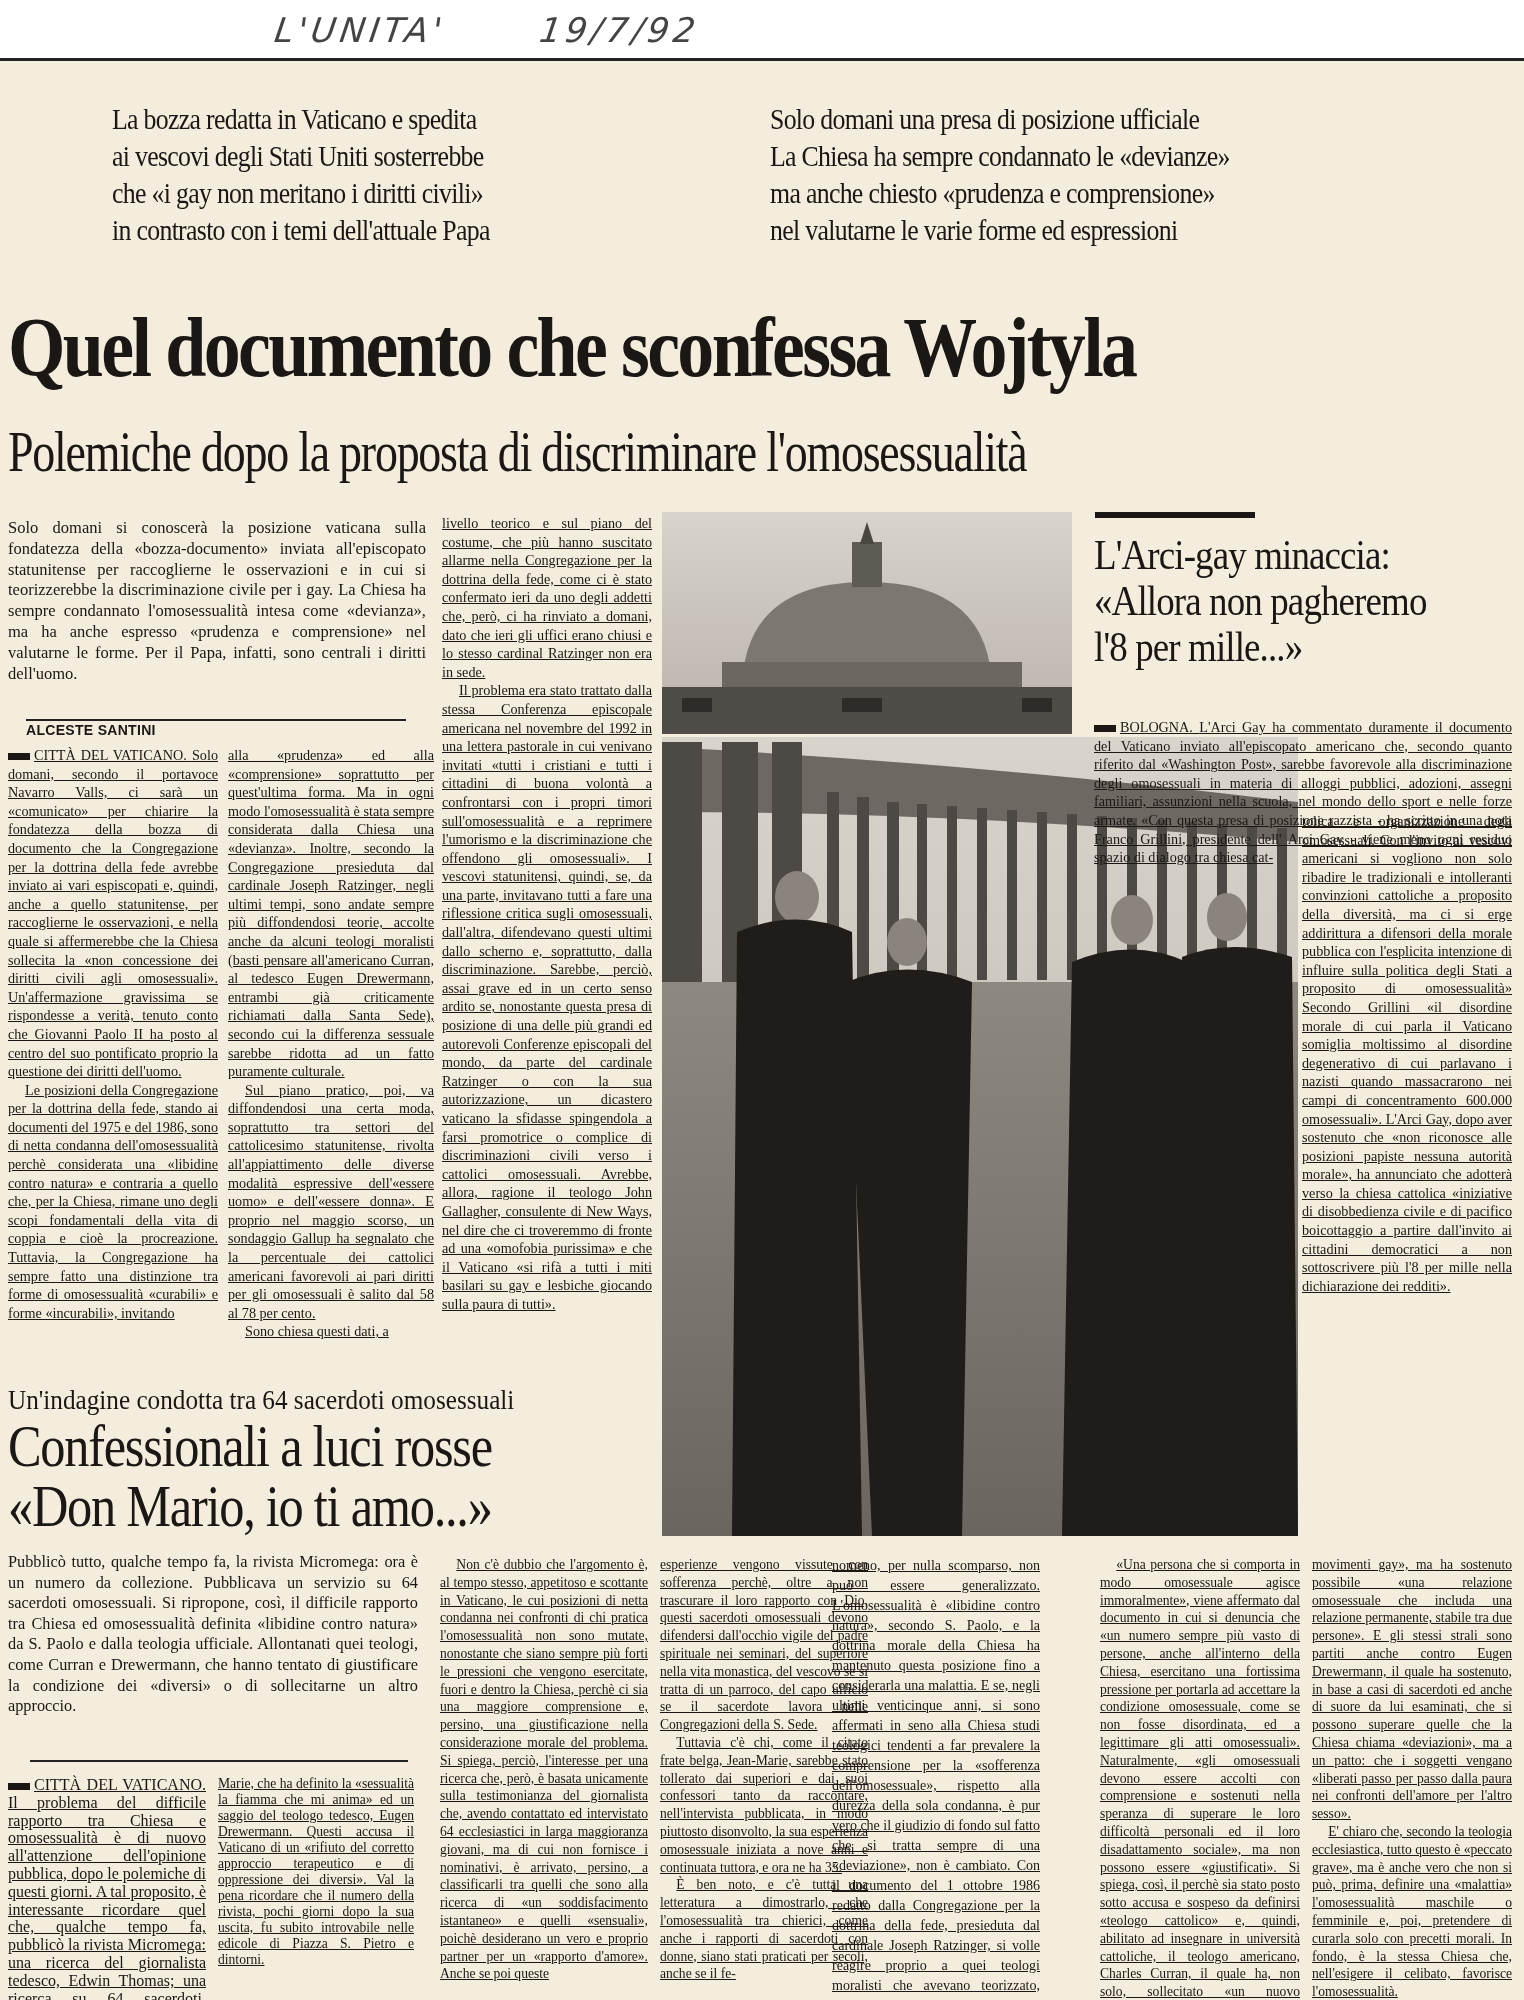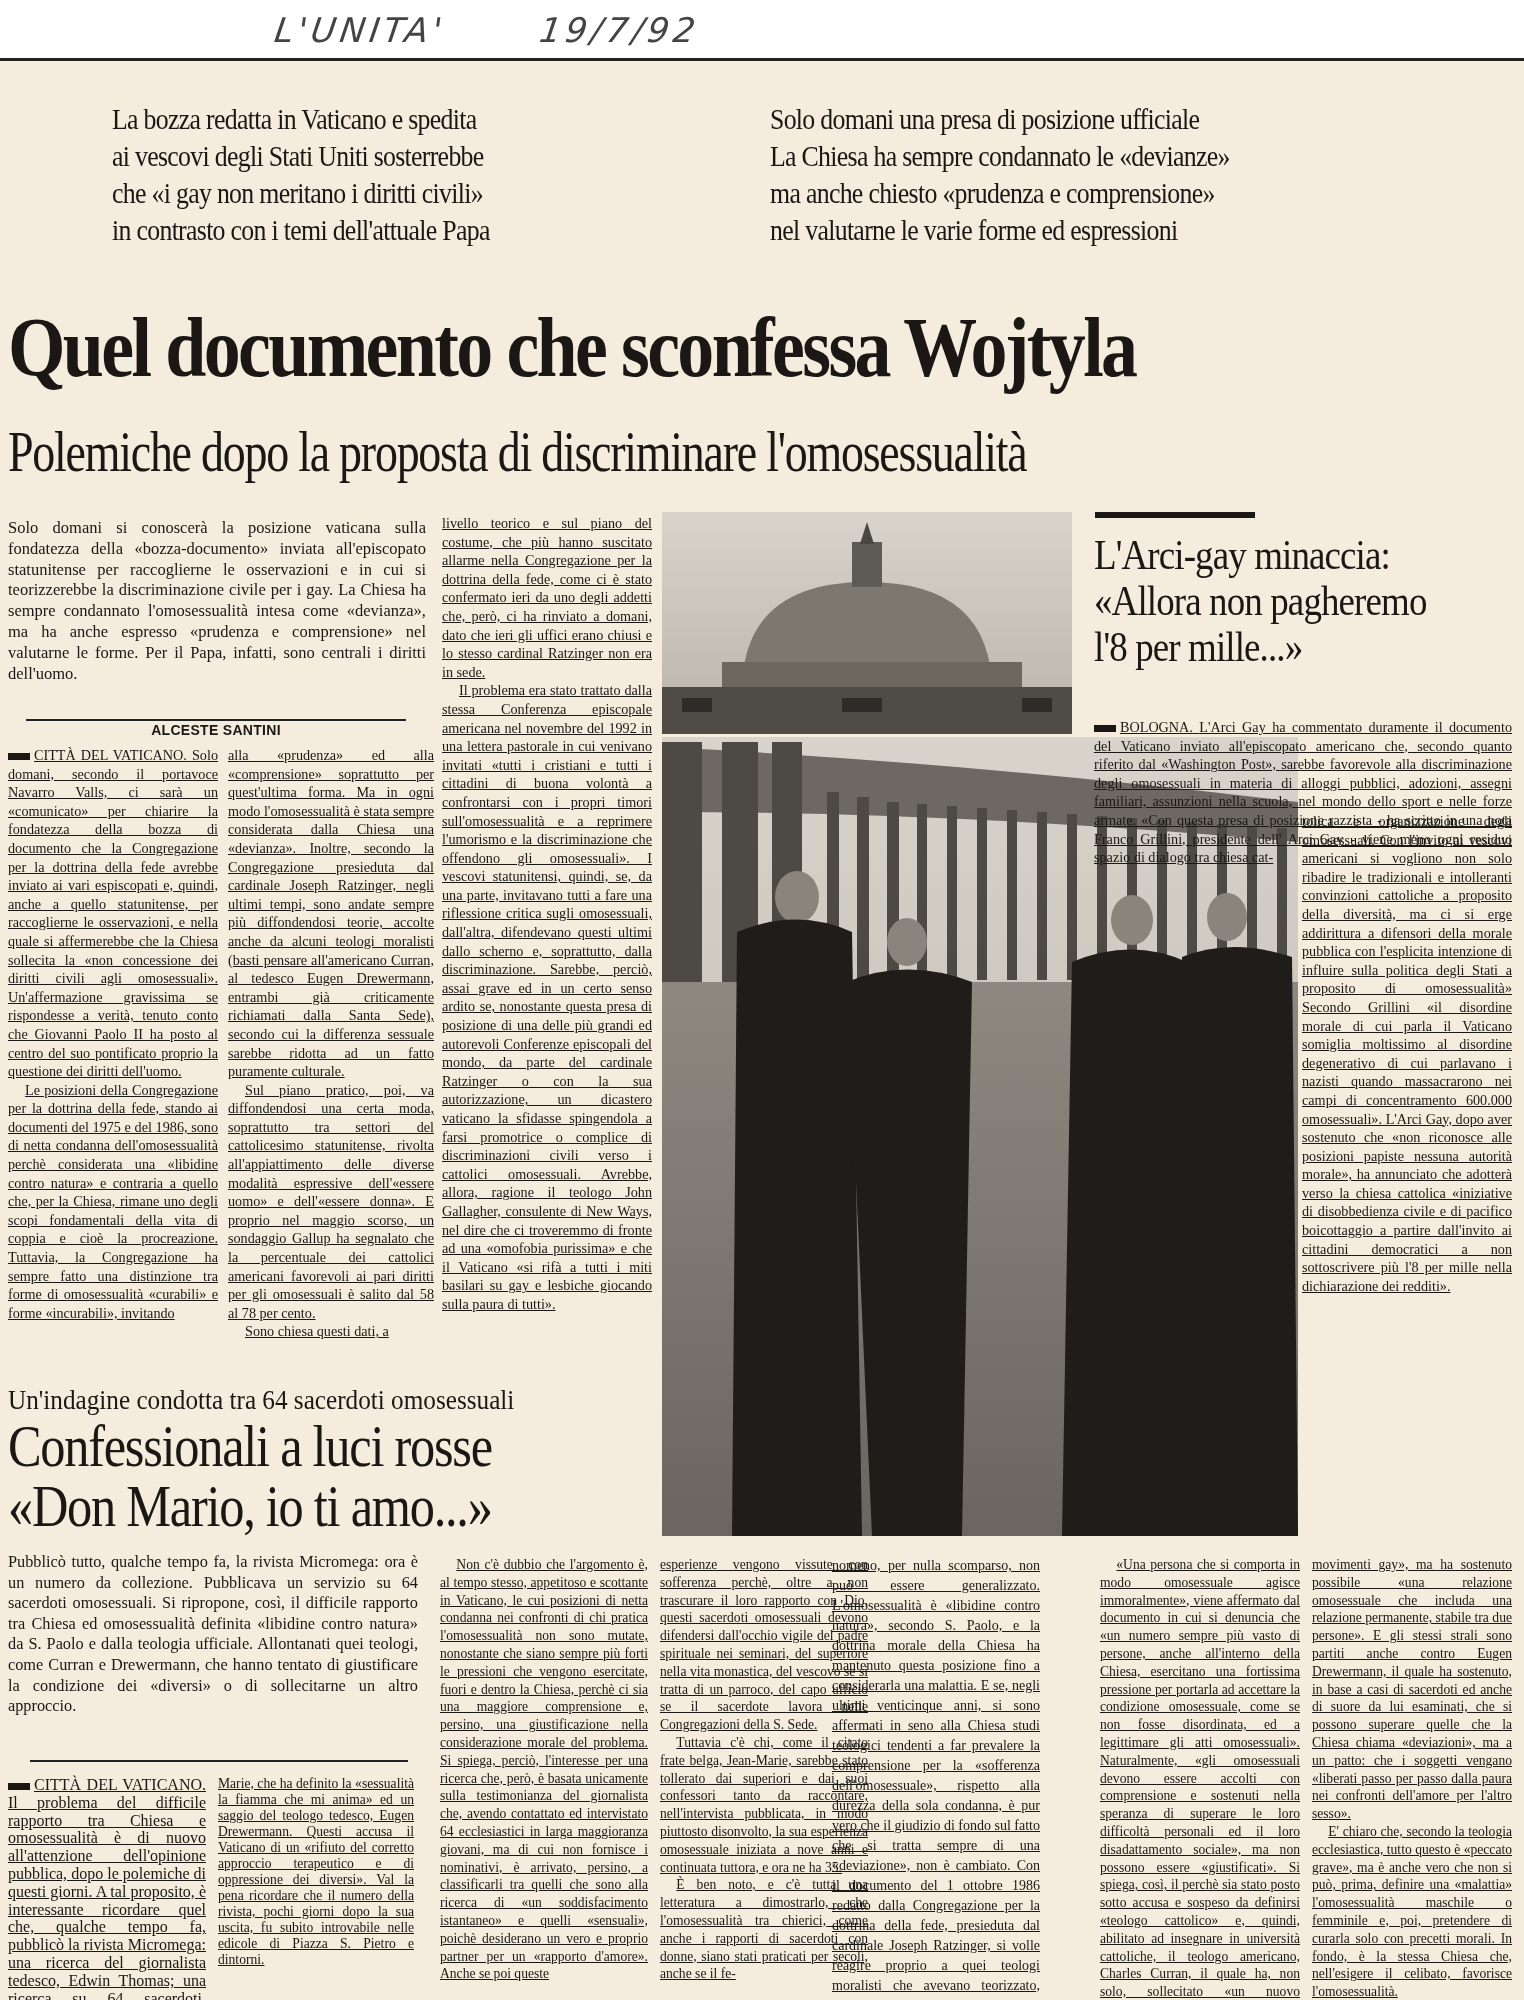--- a/index.html
+++ b/index.html
@@ -10,21 +10,21 @@
        font-weight:300;color:#444;font-size:34px;letter-spacing:4px;transform:skewX(-8deg);}
   .topline{position:absolute;left:0;top:58px;width:1524px;height:3px;background:#222;}
   .kicker{position:absolute;font-size:30px;line-height:37px;letter-spacing:-0.8px;transform:scaleX(0.86);transform-origin:left top;}
   .kicker div{white-space:nowrap;}
   .headline{position:absolute;left:8px;top:298px;font-weight:bold;font-size:84px;letter-spacing:-3px;
        white-space:nowrap;transform:scaleX(0.88);transform-origin:left top;line-height:100px;}
   .subhead{position:absolute;left:8px;top:420px;font-size:56px;letter-spacing:-1.5px;white-space:nowrap;
        transform:scaleX(0.82);transform-origin:left top;line-height:64px;}
   .lead{position:absolute;left:8px;top:518px;width:418px;font-size:16.5px;line-height:20.8px;text-align:justify;}
   .byline-rule{position:absolute;left:26px;top:719px;width:380px;height:2px;background:#222;}
-  .byline{position:absolute;left:26px;top:722px;width:380px;text-align:center;font-family:"Liberation Sans",sans-serif;
+  .byline{position:absolute;left:26px;top:722px;width:380px;text-align:left;font-family:"Liberation Sans",sans-serif;
        font-weight:bold;font-size:14px;letter-spacing:0.3px;}
   .col{position:absolute;font-size:14.2px;line-height:18.6px;text-align:justify;hyphens:auto;}
   .col p{margin:0;text-indent:1.2em;text-decoration:underline;}
   .col p.first{text-indent:0;}
   .dateline{font-variant:small-caps;}
   .block{display:inline-block;width:22px;height:7px;background:#1a1714;margin-right:4px;vertical-align:middle;}
   .photo{position:absolute;left:662px;top:512px;width:636px;height:1024px;overflow:hidden;}
   .side-rule{position:absolute;left:1095px;top:512px;width:160px;height:6px;background:#1a1714;}
   .side-head{position:absolute;left:1094px;top:532px;font-size:42px;line-height:46px;letter-spacing:-1px;white-space:nowrap;
        transform:scaleX(0.88);transform-origin:left top;}

